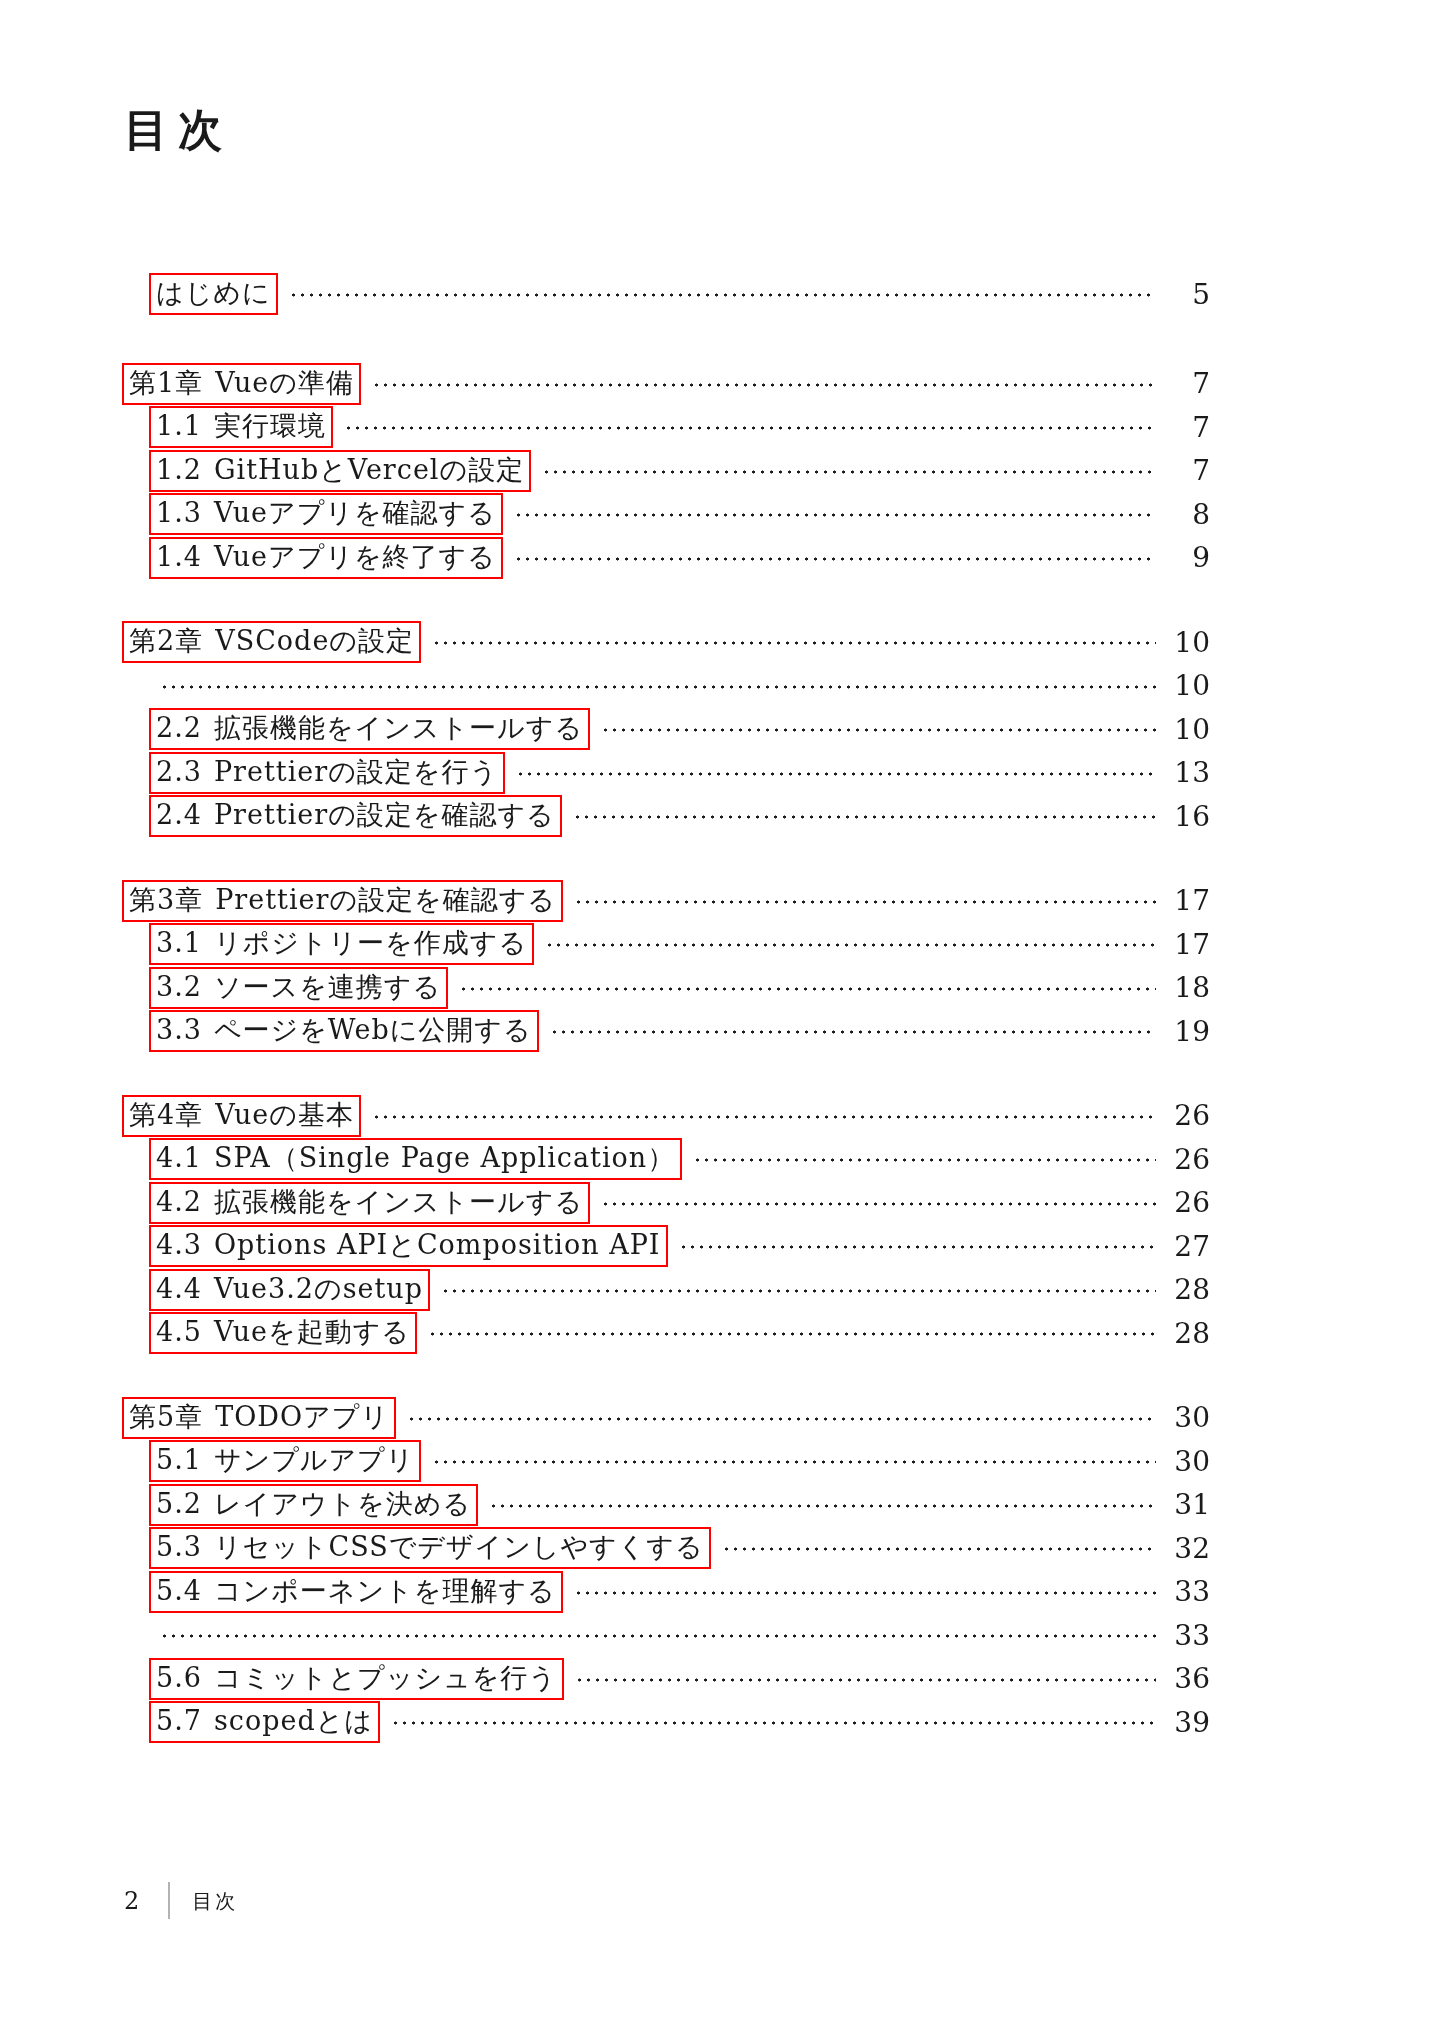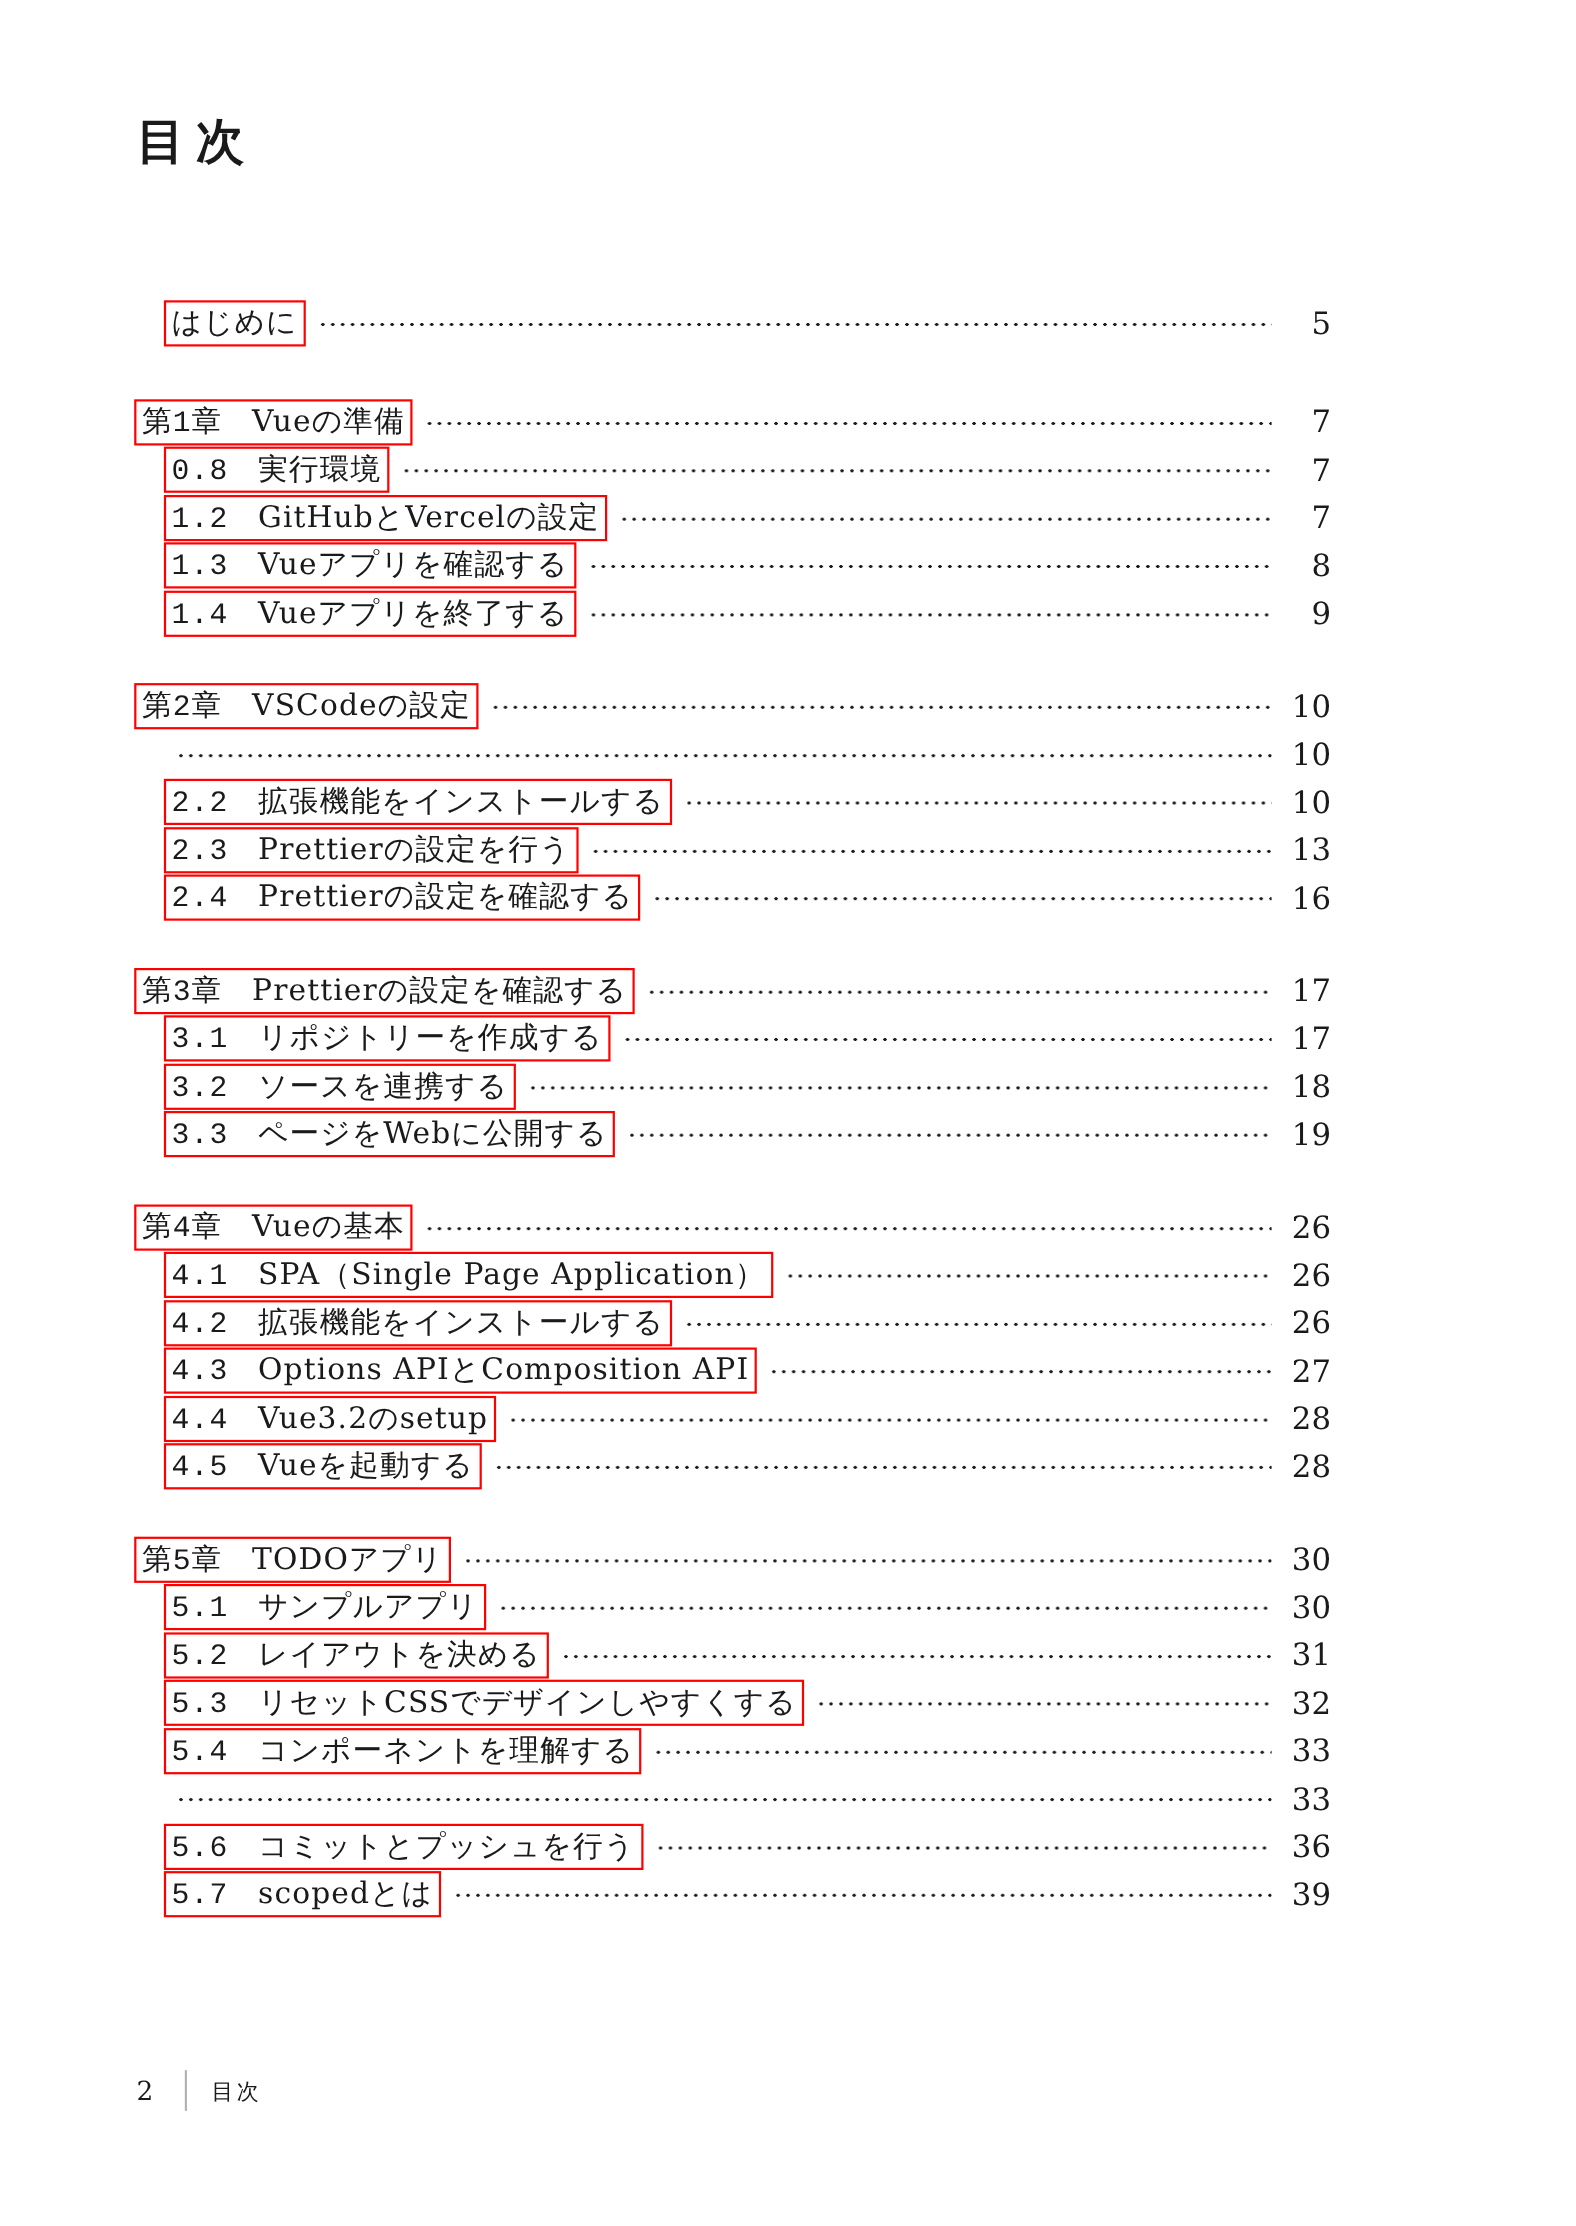--- a/index.html
+++ b/index.html
@@ -48,22 +48,21 @@
     align-items: baseline;
     border: 2.5px solid #ff0000;
     padding: 0 5px 2px 5px;
     text-decoration: none;
     color: inherit;
     white-space: nowrap;
     letter-spacing: 1px;
     cursor: pointer;
   }
   .num {
-    margin-right: 27px;
-    font-family: Liberation Mono, monospace;
+    margin-right: 12px;
   }
   .leader {
     flex: 1 1 auto;
     height: 28px;
     margin: 2px 8px 0 11px;
     background-image: radial-gradient(circle, #1c1c1c 1.35px, transparent 1.7px);
     background-size: 9px 28px;
     background-repeat: repeat-x;
     background-position: left center;
   }
@@ -112,21 +111,21 @@
       <div class="row chapter">
         <a class="label">
           <span class="num">第1章</span>
           <span>Vueの準備</span>
         </a>
         <span class="leader"></span>
         <span class="pg">7</span>
       </div>
       <div class="row section">
         <a class="label">
-          <span class="num">0.8</span>
+          <span class="num">1.1</span>
           <span>実行環境</span>
         </a>
         <span class="leader"></span>
         <span class="pg">7</span>
       </div>
       <div class="row section">
         <a class="label">
           <span class="num">1.2</span>
           <span>GitHubとVercelの設定</span>
         </a>

